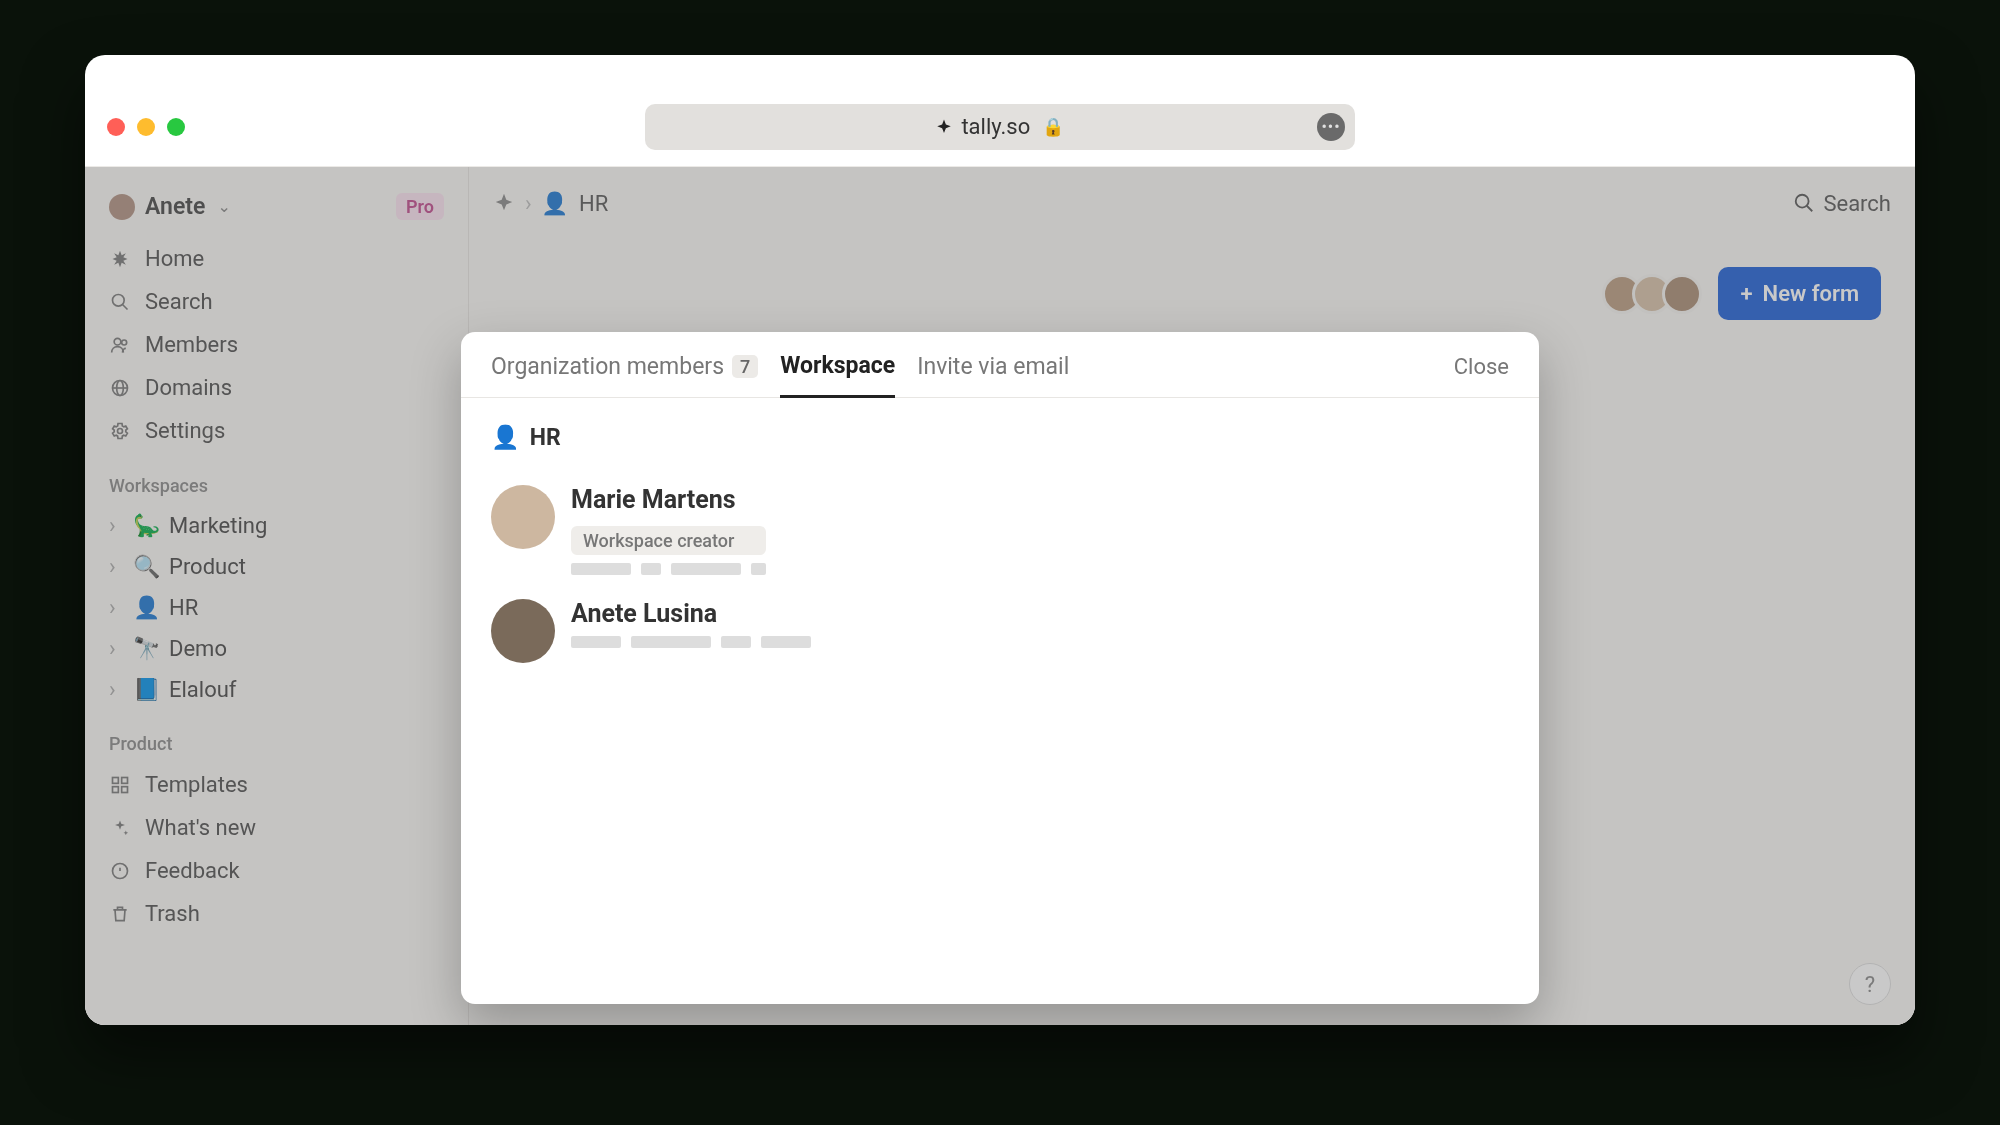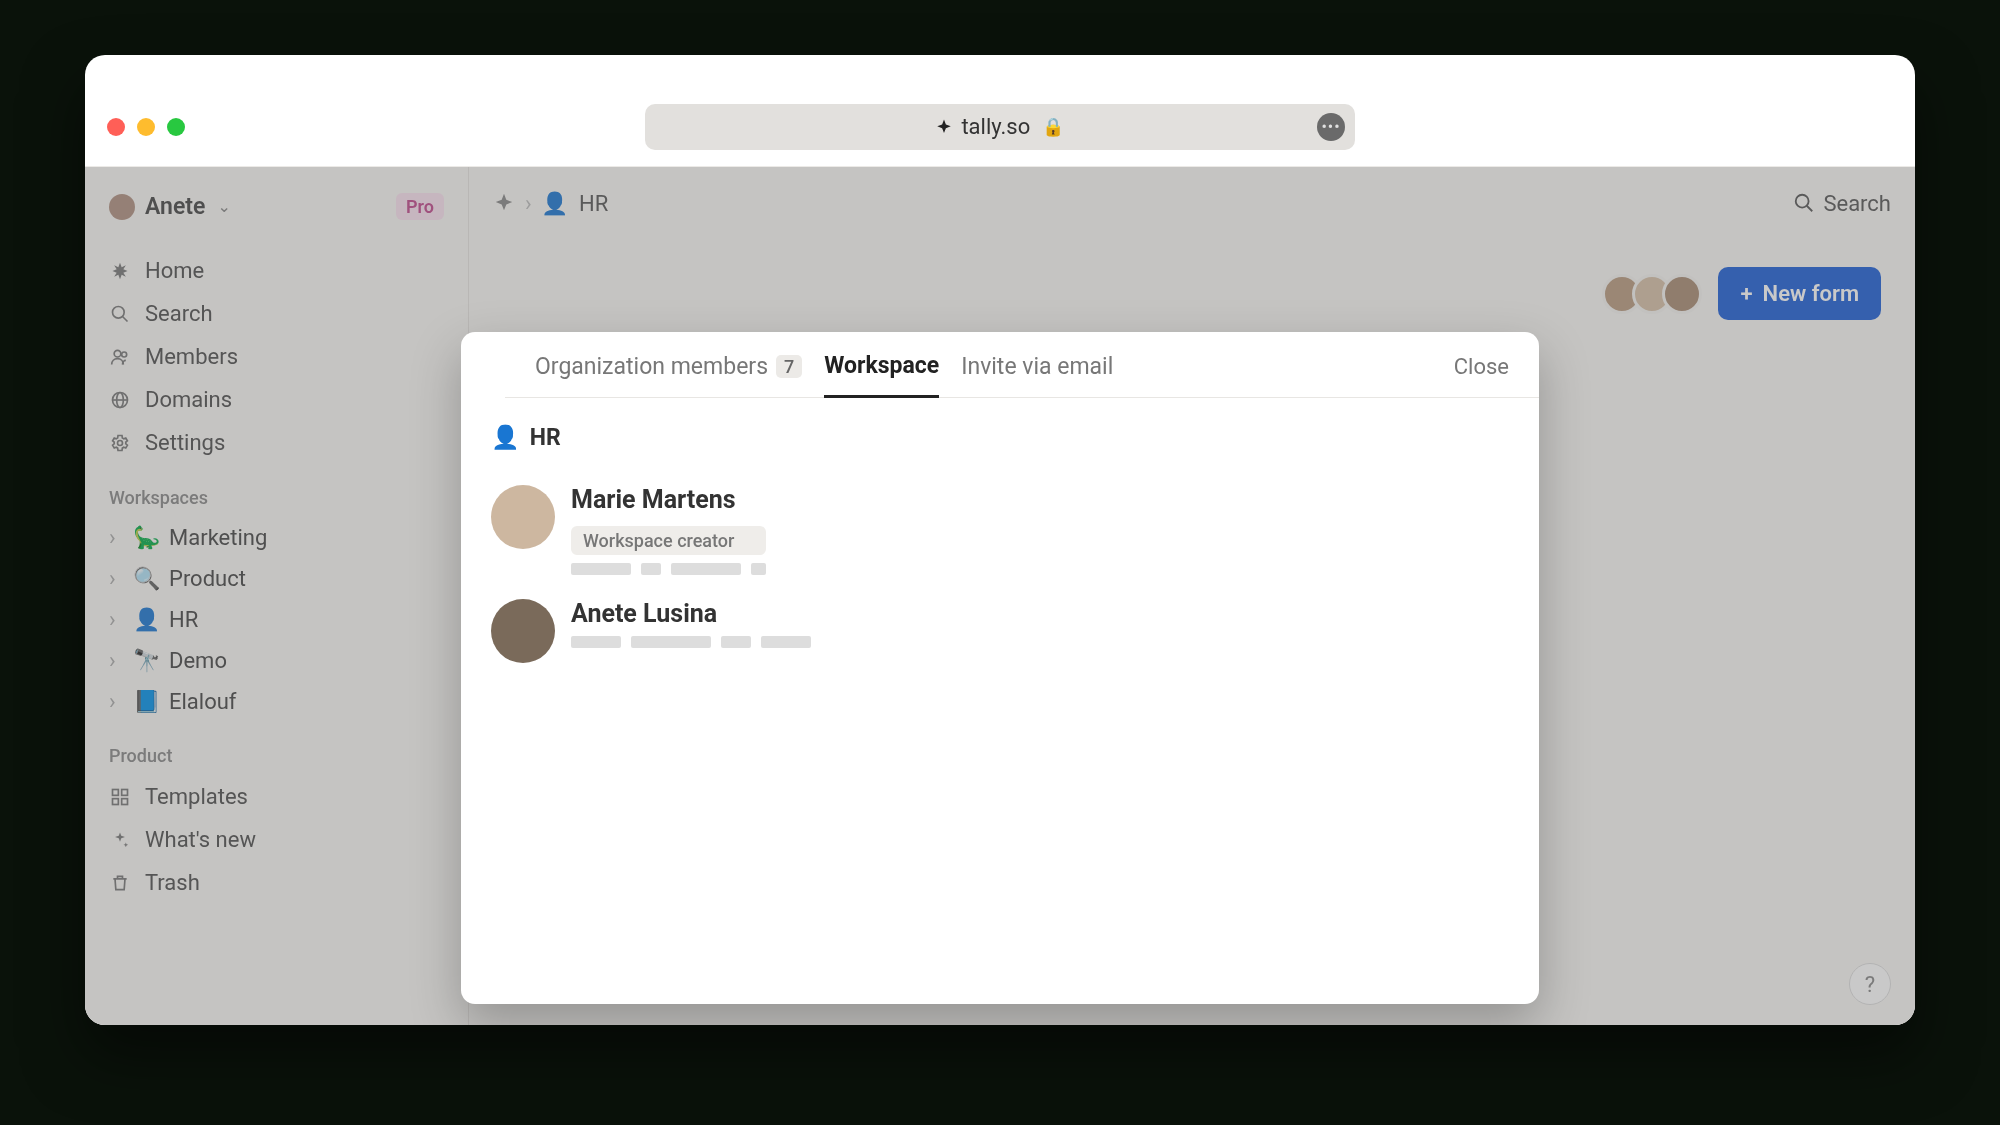--- a/index.html
+++ b/index.html
@@ -18,21 +18,21 @@
   .dot.r { background: #ff5f57; } .dot.y { background: #febc2e; } .dot.g { background: #28c840; }
   .addr { position: absolute; left: 50%; transform: translateX(-50%); width: 710px; height: 46px; background: #e2e0dd; border-radius: 10px; display: flex; align-items: center; justify-content: center; gap: 8px; color: #333; font-size: 22px; }
   .addr svg { width: 18px; height: 18px; }
   .addr .lock { color: #8a8a8a; font-size: 18px; margin-left: 4px; }
   .addr .menu { position: absolute; right: 10px; width: 28px; height: 28px; border-radius: 50%; background: #6a6a6a; color: #e0e0e0; display:flex; align-items:center; justify-content:center; font-size:16px; letter-spacing:1px; }
 
   .app { flex: 1; display: flex; background: #f9f7f4; position: relative; }
 
   
   .sidebar { width: 384px; border-right: 1px solid #e7e4e0; padding: 18px 14px; display: flex; flex-direction: column; gap: 2px; }
-  .account { display:flex; align-items:center; gap:10px; padding: 8px 10px; margin-bottom: 20px; }
+  .account { display:flex; align-items:center; gap:10px; padding: 8px 10px; margin-bottom: 8px; }
   .avatar { width: 26px; height: 26px; border-radius: 50%; background: #b09080; }
   .acct-name { font-weight: 600; font-size: 23px; color: #444; }
   .chev { color: #888; margin-left: 2px; }
   .pro { margin-left: auto; background: #fbe2f0; color: #c1488c; font-weight: 600; font-size: 18px; padding: 3px 10px; border-radius: 6px; }
 
   .navitem { display:flex; align-items:center; gap:14px; padding: 8px 10px; color: #4d4d4d; font-size: 22px; border-radius: 8px; cursor:pointer; }
   .navicon { width: 22px; height:22px; display:flex; align-items:center; justify-content:center; color:#777; flex:none; }
   .ws-head { font-size: 18px; color: #888; padding: 22px 10px 8px; font-weight: 500; }
   .ws-item { display:flex; align-items:center; gap:10px; padding: 7px 10px; color:#444; font-size:22px; cursor:pointer; }
   .ws-item .caret { color:#aaa; width:14px; }
@@ -48,21 +48,21 @@
   .stack { position:absolute; top: 100px; right: 34px; display:flex; align-items:center; gap:16px; }
   .avstack { display:flex; }
   .avstack .ava { width:40px; height:40px; border-radius:50%; border:3px solid #f5f3f0; margin-left:-10px; }
   .newform { background:#1d5ed6; color:#fff; border:none; border-radius:10px; padding: 14px 22px; font-size:22px; font-weight:600; display:flex; align-items:center; gap:10px; cursor:pointer; }
 
   .help { position:absolute; bottom:20px; right:24px; width:42px; height:42px; border-radius:50%; border:1px solid #ddd; background:#fff; color:#888; font-size:22px; display:flex; align-items:center; justify-content:center; }
 
   
   .overlay { position:absolute; inset:0; background: rgba(100,100,100,0.35); }
   .modal { position:absolute; top: 165px; left: 50%; transform: translateX(-50%); width: 1078px; height: 672px; background:#fff; border-radius:14px; box-shadow: 0 20px 50px rgba(0,0,0,0.25); display:flex; flex-direction:column; }
-  .tabs { display:flex; align-items:center; gap: 22px; padding: 20px 30px 0; border-bottom:1px solid #e8e6e3;margin-left:44px; }
+  .tabs { display:flex; align-items:center; gap: 22px; padding: 20px 30px 0; border-bottom:1px solid #e8e6e3; }
   .tab { font-size:23px; color:#777; padding-bottom: 16px; display:flex; align-items:center; gap:8px; cursor:pointer; }
   .tab.active { color:#222; font-weight:700; border-bottom:3px solid #222; margin-bottom:-1px; }
   .tab .count { background:#eceae7; color:#666; font-size:18px; padding:1px 8px; border-radius:5px; font-weight:500; }
   .close { margin-left:auto; color:#777; font-size:22px; padding-bottom:16px; cursor:pointer; }
 
   .modal-body { padding: 26px 30px; }
   .ws-title { display:flex; align-items:center; gap:10px; font-weight:700; font-size:23px; color:#333; margin-bottom: 22px; }
 
   .member { display:flex; align-items:flex-start; gap:16px; padding: 12px 0; }
   .mava { width:64px; height:64px; border-radius:50%; flex:none; }
@@ -191,20 +191,29 @@
         </span>
         <span>Templates</span>
       </div>
       <div class="navitem">
         <span class="navicon">
           <svg viewBox="0 0 24 24" width="20" height="20" fill="#777">
               <path d="M12 3l1.5 4L18 8.5l-4.5 1.5L12 14l-1.5-4L6 8.5 10.5 7zM19 15l.8 2 2 .8-2 .8-.8 2-.8-2-2-.8 2-.8z"></path>
             </svg>
         </span>
         <span>What's new</span>
+      </div>
+      <div class="navitem">
+        <span class="navicon">
+          <svg viewBox="0 0 24 24" width="20" height="20" fill="none" stroke="#777" stroke-width="2">
+              <circle cx="12" cy="12" r="9"></circle>
+              <path d="M12 8v4M12 16h0"></path>
+            </svg>
+        </span>
+        <span>Feedback</span>
       </div>
       <div class="navitem">
         <span class="navicon">
           <svg viewBox="0 0 24 24" width="20" height="20" fill="none" stroke="#777" stroke-width="2">
               <path d="M4 7h16M9 7V4h6v3M6 7l1 13h10l1-13"></path>
             </svg>
         </span>
         <span>Trash</span>
       </div>
     </div>

